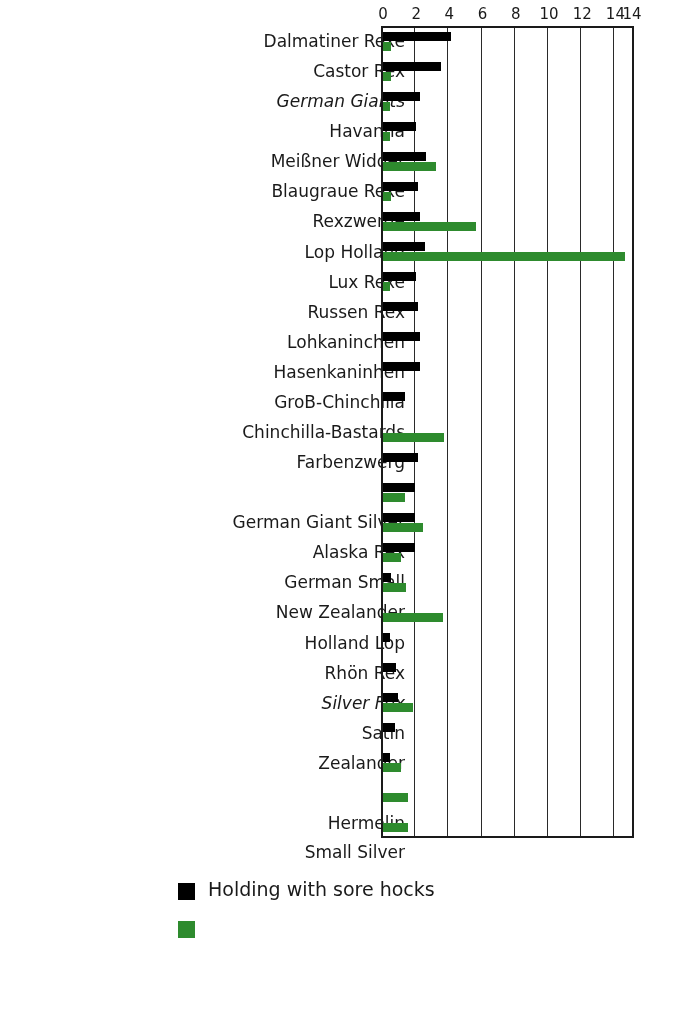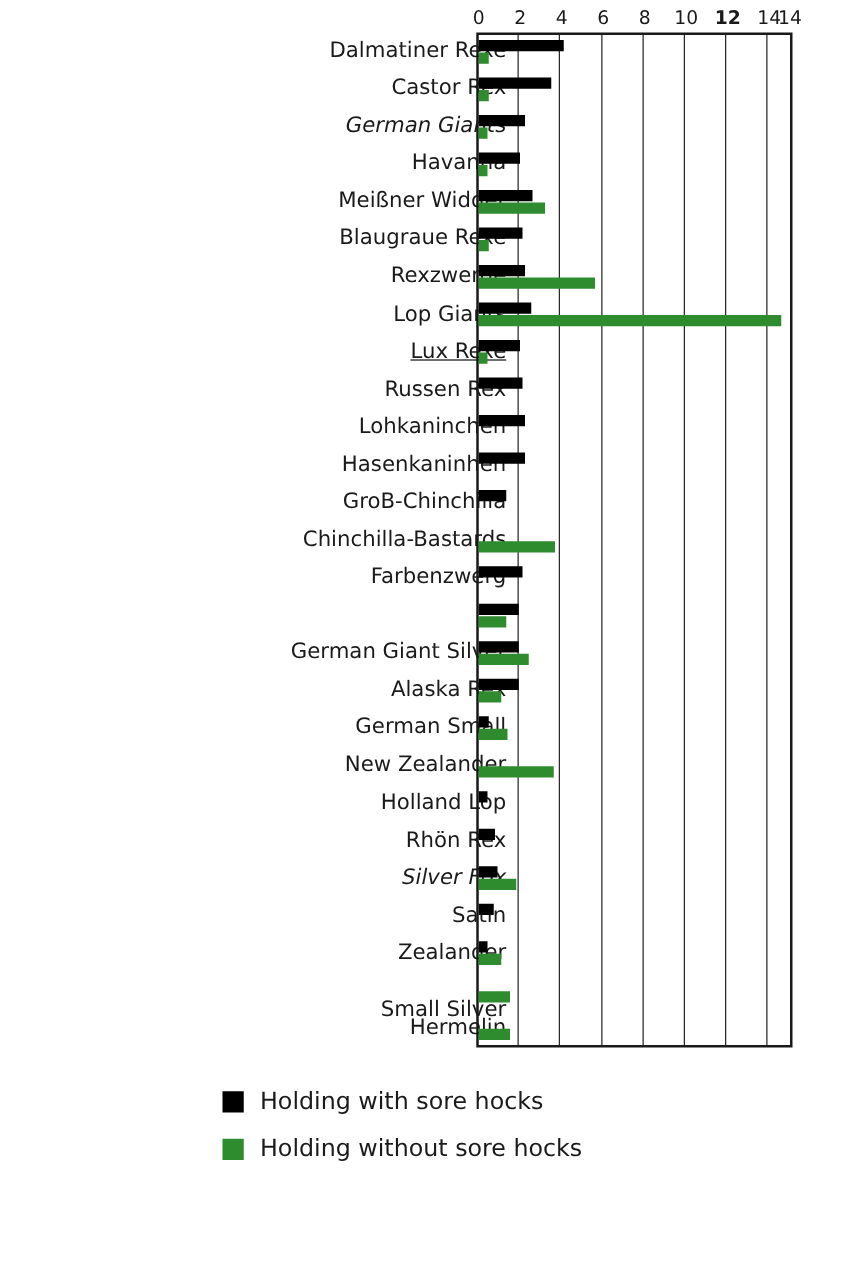--- a/index.html
+++ b/index.html
@@ -109,21 +109,21 @@
 
   
   #legend {
     position: absolute;
     left: 178px;
     top: 862px;
     width: 430px;
   }
   .legend-row {
     display: flex;
-    align-items: center;
+    align-items: flex-end;
     height: 38px;
   }
   .legend-swatch {
     width: 17px;
     height: 17px;
     margin-right: 13px;
     flex: 0 0 auto;
   }
   .legend-label {
     font-size: 19px;
@@ -137,21 +137,21 @@
 <div id="chart-root">
 
 
   <div id="xticks">
       <div class="xtick" style="left: 383px;">0</div>
       <div class="xtick" style="left: 416.2px;">2</div>
       <div class="xtick" style="left: 449.4px;">4</div>
       <div class="xtick" style="left: 482.6px;">6</div>
       <div class="xtick" style="left: 515.8px;">8</div>
       <div class="xtick" style="left: 549px;">10</div>
-      <div class="xtick" style="left: 582.2px; font-weight: bold;">12</div>
+      <div class="xtick" style="left: 582.2px;">12</div>
       <div class="xtick" style="left: 615.4px;">14</div>
       <div class="xtick" style="left: 632px;">14</div>
     </div>
 
   <div id="plot">
       <div class="gridline" style="left: 31.2px;"></div>
       <div class="gridline" style="left: 64.4px;"></div>
       <div class="gridline" style="left: 97.6px;"></div>
       <div class="gridline" style="left: 130.8px;"></div>
       <div class="gridline" style="left: 164px;"></div>
@@ -160,38 +160,38 @@
     </div>
 
   <div id="catlabels">
       <div class="catlabel" style="top: 15.037px;">Dalmatiner Rexe</div>
       <div class="catlabel" style="top: 45.1111px;">Castor Rex</div>
       <div class="catlabel" style="top: 75.1852px; font-style: italic;">German Giants</div>
       <div class="catlabel" style="top: 105.259px;">Havanna</div>
       <div class="catlabel" style="top: 135.333px;">Meißner Widder</div>
       <div class="catlabel" style="top: 165.407px;">Blaugraue Rexe</div>
       <div class="catlabel" style="top: 195.481px;">Rexzwerge</div>
-      <div class="catlabel" style="top: 225.556px;">Lop Giants</div>
-      <div class="catlabel" style="top: 255.63px; text-decoration: underline;">Lux Rexe</div>
+      <div class="catlabel" style="top: 225.556px;">Lop Holland</div>
+      <div class="catlabel" style="top: 255.63px;">Lux Rexe</div>
       <div class="catlabel" style="top: 285.704px;">Russen Rex</div>
       <div class="catlabel" style="top: 315.778px;">Lohkaninchen</div>
       <div class="catlabel" style="top: 345.852px;">Hasenkaninhen</div>
       <div class="catlabel" style="top: 375.926px;">GroB-Chinchilla</div>
       <div class="catlabel" style="top: 406px;">Chinchilla-Bastards</div>
       <div class="catlabel" style="top: 436.074px;">Farbenzwerg</div>
       <div class="catlabel" style="top: 496.222px;">German Giant Silver</div>
       <div class="catlabel" style="top: 526.296px;">Alaska Rex</div>
       <div class="catlabel" style="top: 556.37px;">German Small</div>
       <div class="catlabel" style="top: 586.444px;">New Zealander</div>
       <div class="catlabel" style="top: 616.519px;">Holland Lop</div>
       <div class="catlabel" style="top: 646.593px;">Rhön Rex</div>
       <div class="catlabel" style="top: 676.667px; font-style: italic;">Silver Fox</div>
       <div class="catlabel" style="top: 706.741px;">Satin</div>
       <div class="catlabel" style="top: 736.815px;">Zealander</div>
-      <div class="catlabel" style="top: 762px; margin-top: 20px;">Small Silver</div>
+      <div class="catlabel" style="top: 806px; margin-top: 20px;">Small Silver</div>
       <div class="catlabel" style="top: 796.963px;">Hermelin</div>
     </div>
 
   <div id="bars">
       <div class="bar with" style="top: 5.53704px; left: 0px; width: 68.06px; background: rgb(0, 0, 0);"></div>
       <div class="bar without" style="top: 15.537px; left: 0px; width: 8.3px; background: rgb(46, 139, 46);"></div>
       <div class="bar with" style="top: 35.6111px; left: 0px; width: 58.1px; background: rgb(0, 0, 0);"></div>
       <div class="bar without" style="top: 45.6111px; left: 0px; width: 8.3px; background: rgb(46, 139, 46);"></div>
       <div class="bar with" style="top: 65.6852px; left: 0px; width: 36.52px; background: rgb(0, 0, 0);"></div>
       <div class="bar without" style="top: 75.6852px; left: 0px; width: 6.64px; background: rgb(46, 139, 46);"></div>
@@ -245,17 +245,16 @@
       <div class="bar without" style="top: 797.463px; left: 0px; width: 24.9px; background: rgb(46, 139, 46);"></div>
     </div>
 
   <div id="legend">
       <div class="legend-row">
         <span class="legend-swatch" style="background: rgb(0, 0, 0);"></span>
         <span class="legend-label">Holding with sore hocks</span>
       </div>
       <div class="legend-row">
         <span class="legend-swatch" style="background: rgb(46, 139, 46);"></span>
-        <span class="legend-label">Holding without sore hocks</span>
       </div>
     </div>
 
 </div>
 
 </body></html>

